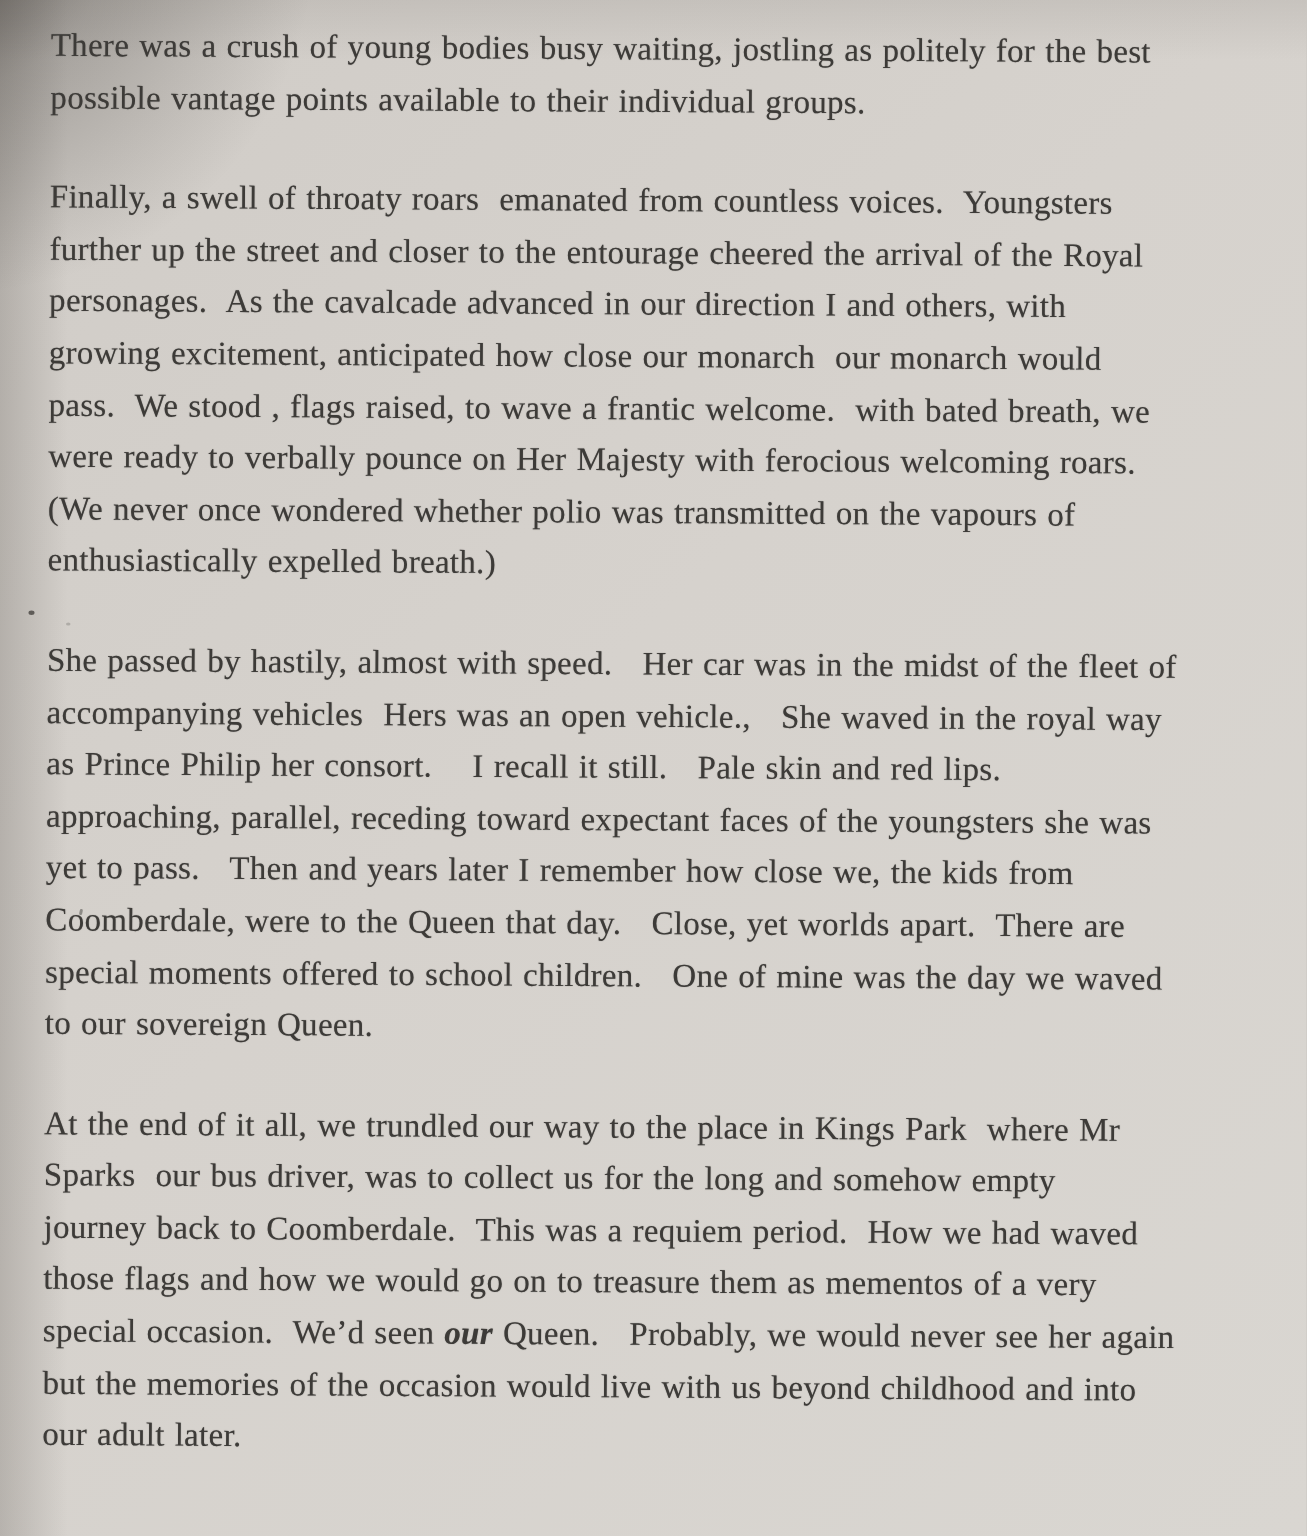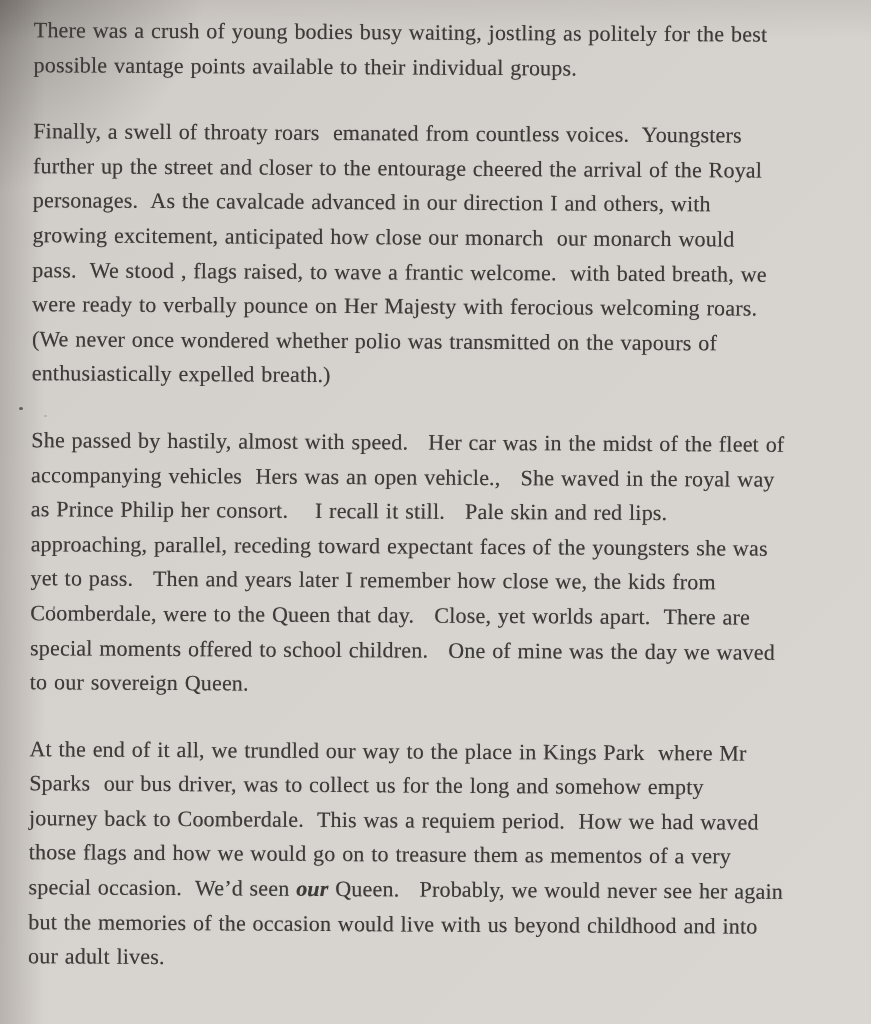--- a/index.html
+++ b/index.html
@@ -97,16 +97,16 @@
         <div class="line"><span>special moments offered to school children.   One of mine was the day we waved</span></div>
         <div class="line"><span>to our sovereign Queen.</span></div>
       </div>
       <div class="para">
         <div class="line"><span>At the end of it all, we trundled our way to the place in Kings Park  where Mr</span></div>
         <div class="line"><span>Sparks  our bus driver, was to collect us for the long and somehow empty</span></div>
         <div class="line"><span>journey back to Coomberdale.  This was a requiem period.  How we had waved</span></div>
         <div class="line"><span>those flags and how we would go on to treasure them as mementos of a very</span></div>
         <div class="line"><span>special occasion.  We’d seen </span><span class="bold">our</span><span> Queen.   Probably, we would never see her again</span></div>
         <div class="line"><span>but the memories of the occasion would live with us beyond childhood and into</span></div>
-        <div class="line"><span>our adult lives.</span></div>
+        <div class="line"><span>our adult later.</span></div>
       </div>
     </div>
 </div>
 
 </body></html>

